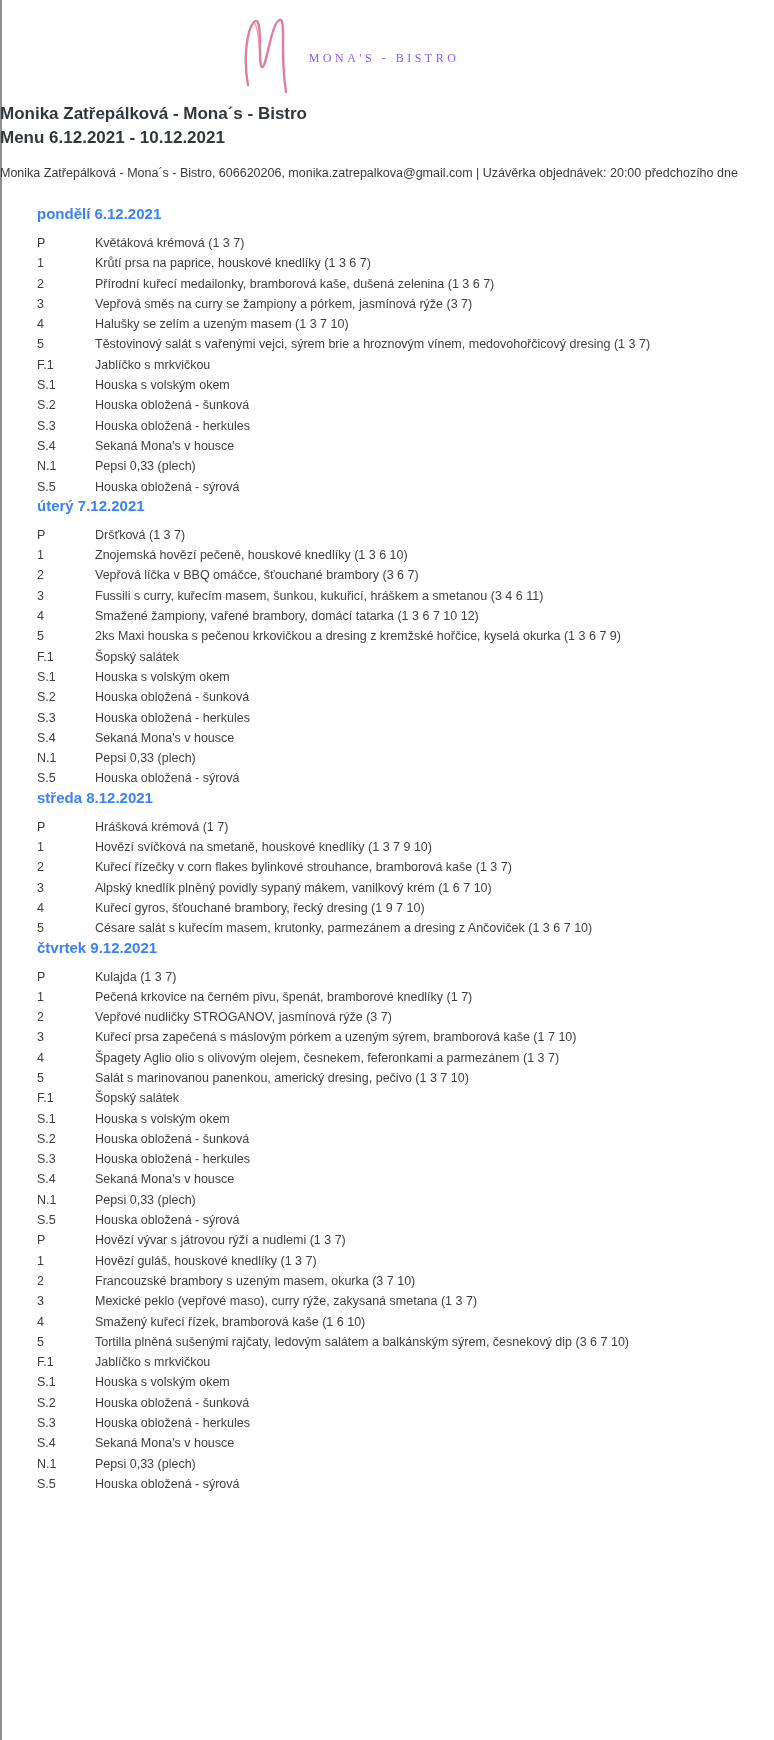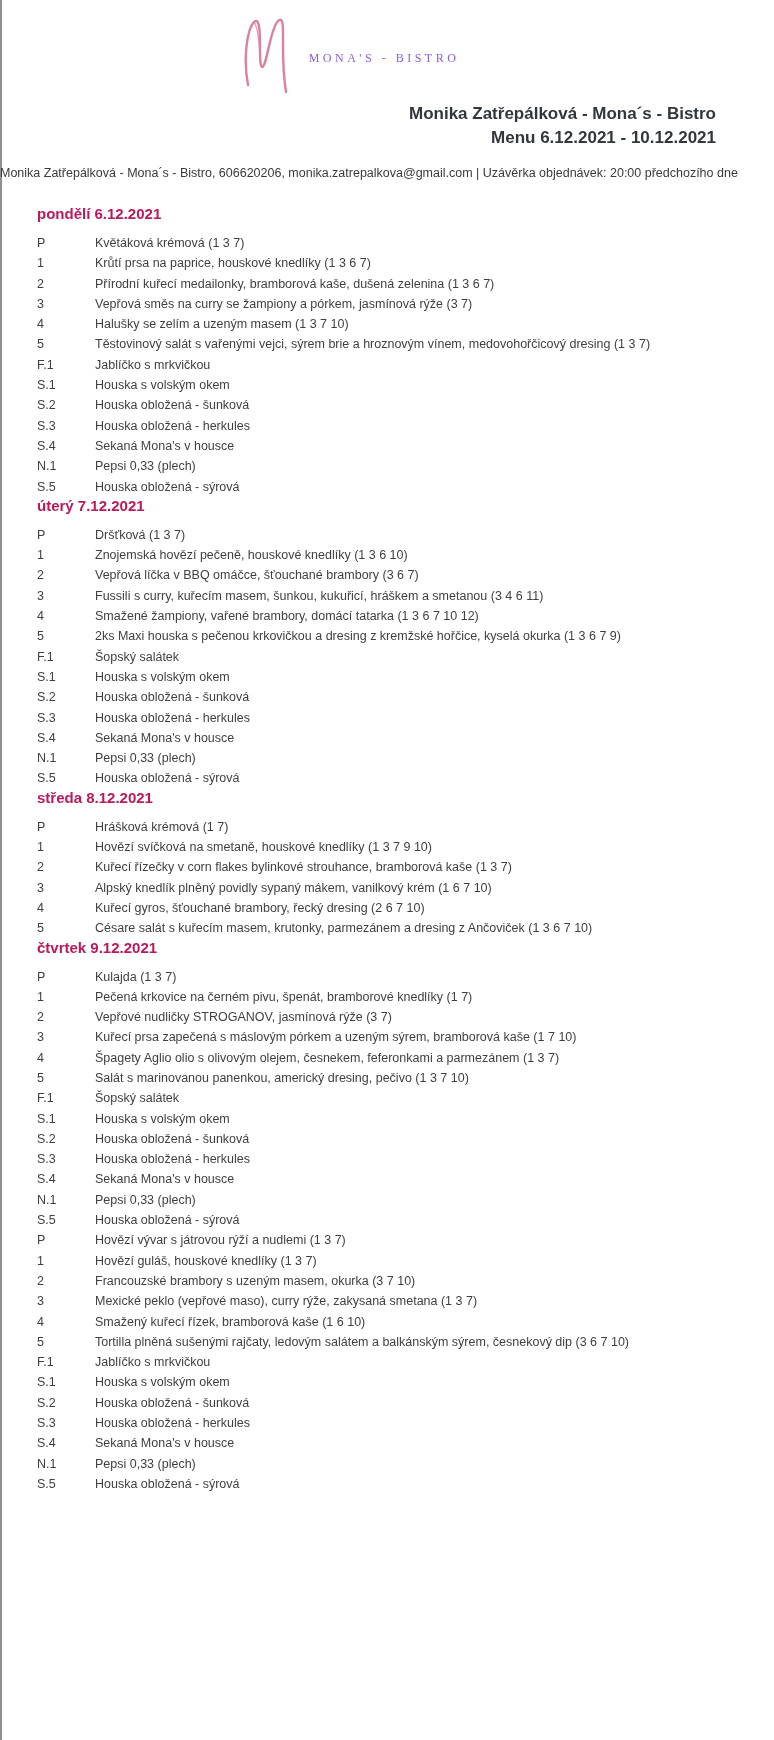--- a/index.html
+++ b/index.html
@@ -36,21 +36,21 @@
   .brand-text {
     font-family: "Liberation Serif", "DejaVu Serif", serif;
     font-size: 12px;
     letter-spacing: 3.5px;
     color: #8b5cf6;
     margin-top: 8px;
     white-space: nowrap;
   }
 
   
-  .titles { text-align: right; margin-top: 6px; }
+  .titles { text-align: left; margin-top: 6px; }
   .title-line {
     font-size: 17px;
     font-weight: bold;
     color: #32373c;
     line-height: 24px;
   }
   .contact-line {
     text-align: center;
     font-size: 12.5px;
     color: #3a3a3a;
@@ -58,21 +58,21 @@
     white-space: nowrap;
   }
 
   
   .menu-days { padding-left: 37px; padding-right: 10px; }
   .day { }
   .day:first-child { margin-top: 25px; }
   .day-header {
     font-size: 15px;
     font-weight: bold;
-    color: #be185d;
+    color: #3b82f6;
     margin: 0 0 11px 0;
   }
   .menu-row {
     display: flex;
     align-items: baseline;
     line-height: 20.3px;
     font-size: 12.5px;
     color: #3f3f3f;
   }
   .row-code { width: 58px; flex: none; }
@@ -233,21 +233,21 @@
           <div class="menu-row">
             <div class="row-code">2</div>
             <div class="row-desc">Kuřecí řízečky v corn flakes bylinkové strouhance, bramborová kaše (1 3 7)</div>
           </div>
           <div class="menu-row">
             <div class="row-code">3</div>
             <div class="row-desc">Alpský knedlík plněný povidly sypaný mákem, vanilkový krém (1 6 7 10)</div>
           </div>
           <div class="menu-row">
             <div class="row-code">4</div>
-            <div class="row-desc">Kuřecí gyros, šťouchané brambory, řecký dresing (2 6 7 10)</div>
+            <div class="row-desc">Kuřecí gyros, šťouchané brambory, řecký dresing (1 9 7 10)</div>
           </div>
           <div class="menu-row">
             <div class="row-code">5</div>
             <div class="row-desc">Césare salát s kuřecím masem, krutonky, parmezánem a dresing z Ančoviček (1 3 6 7 10)</div>
           </div>
         </div>
   </section>
 
   <section class="day">
     <h2 class="day-header">čtvrtek 9.12.2021</h2>

